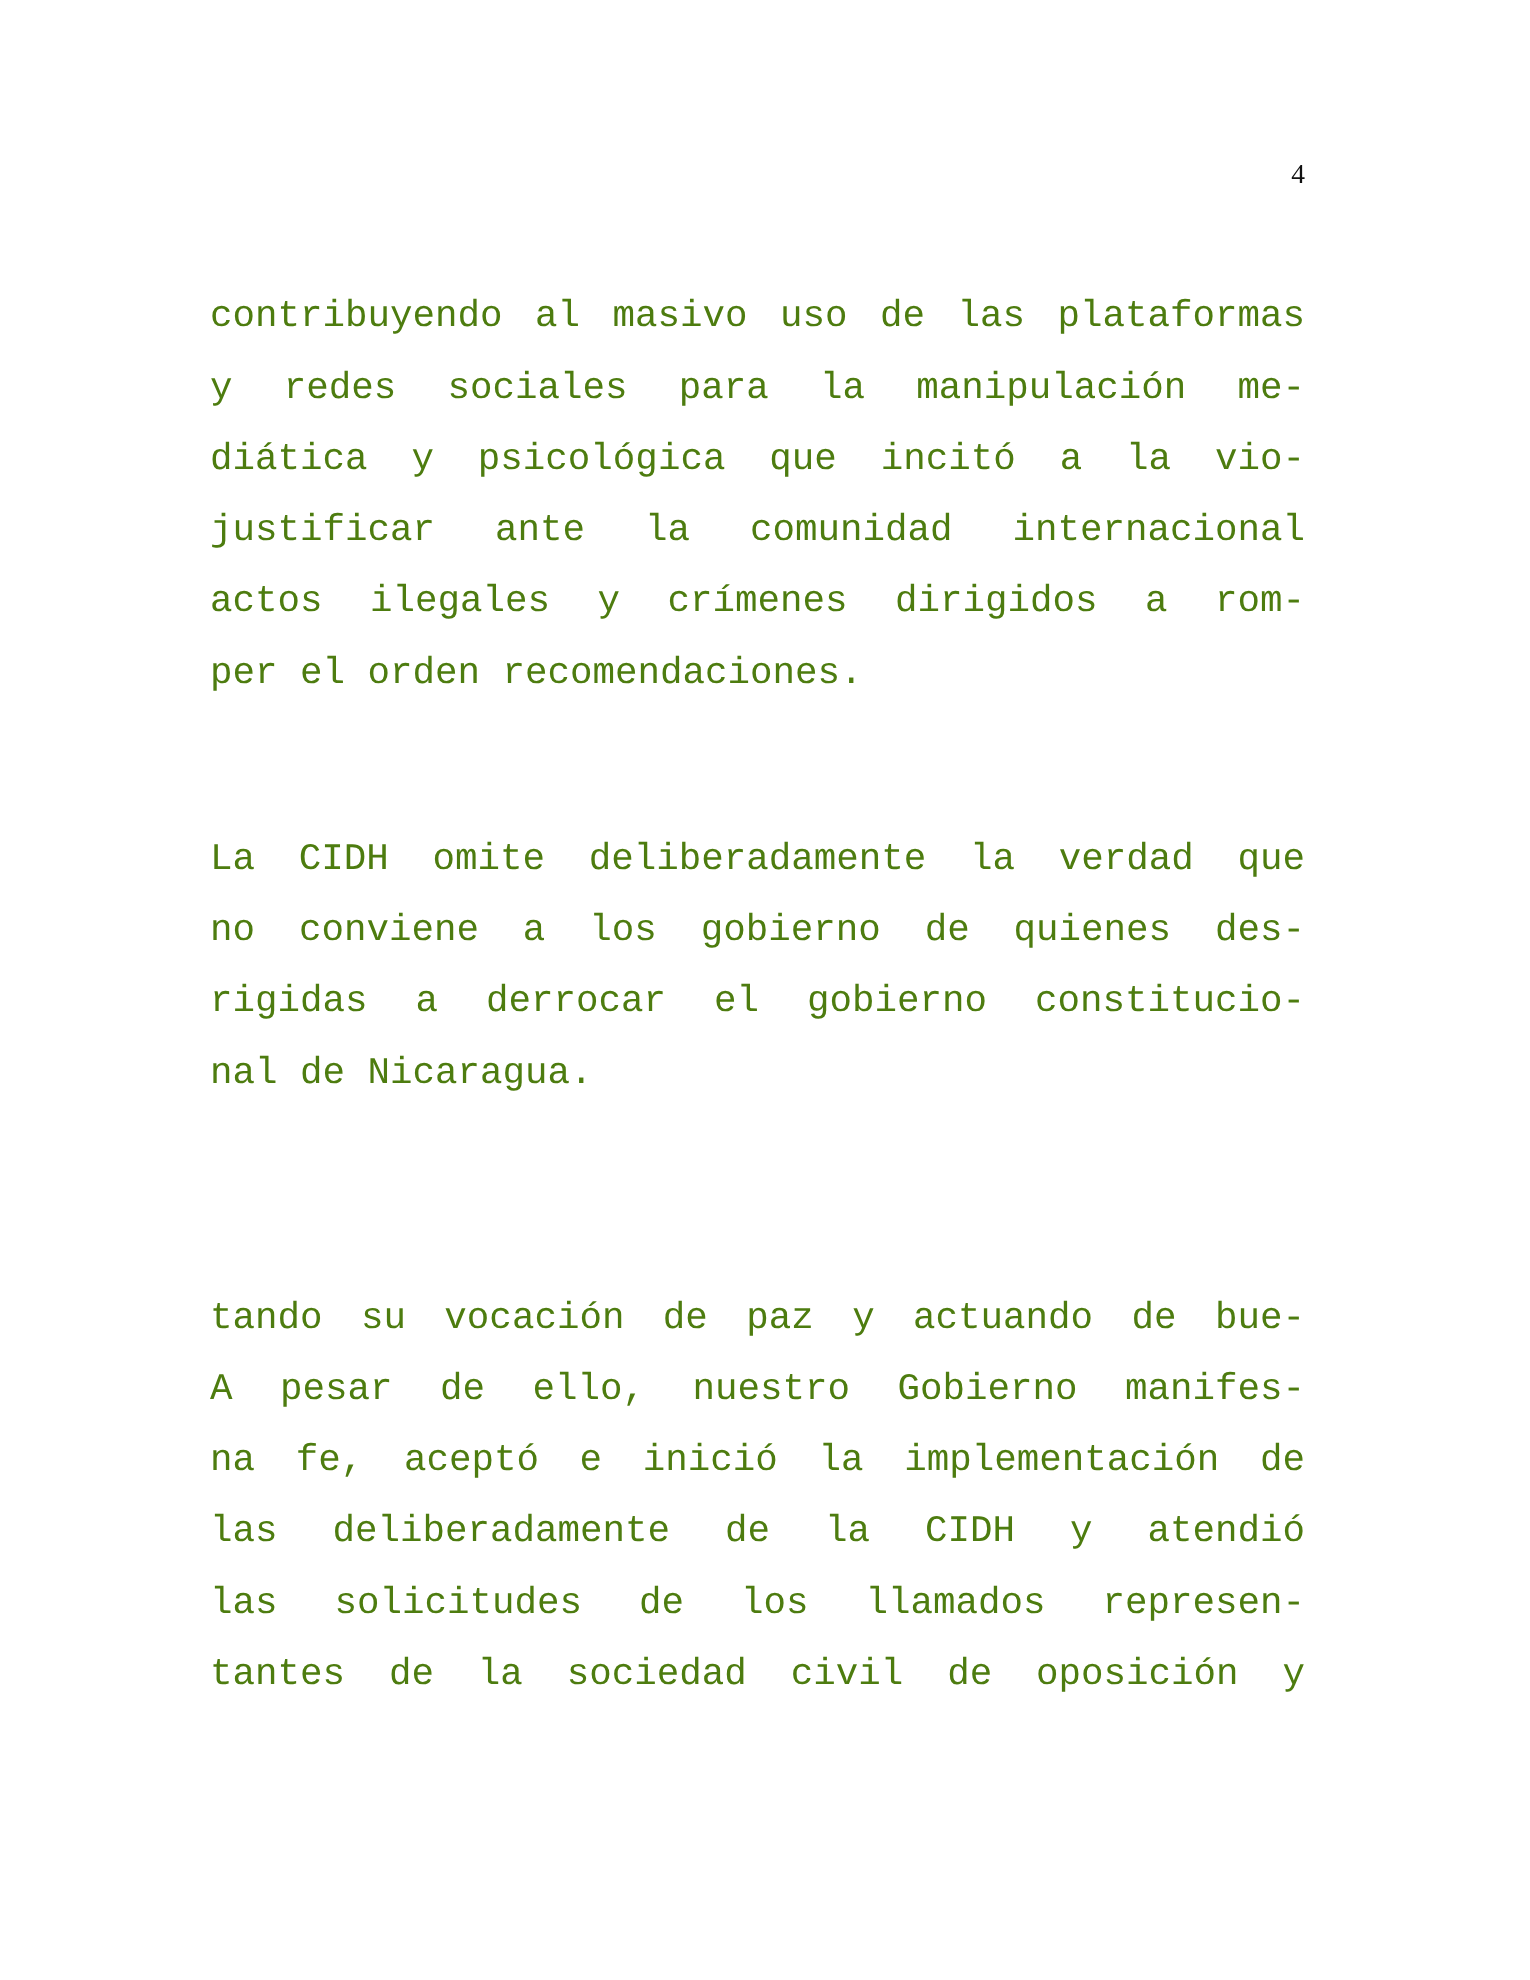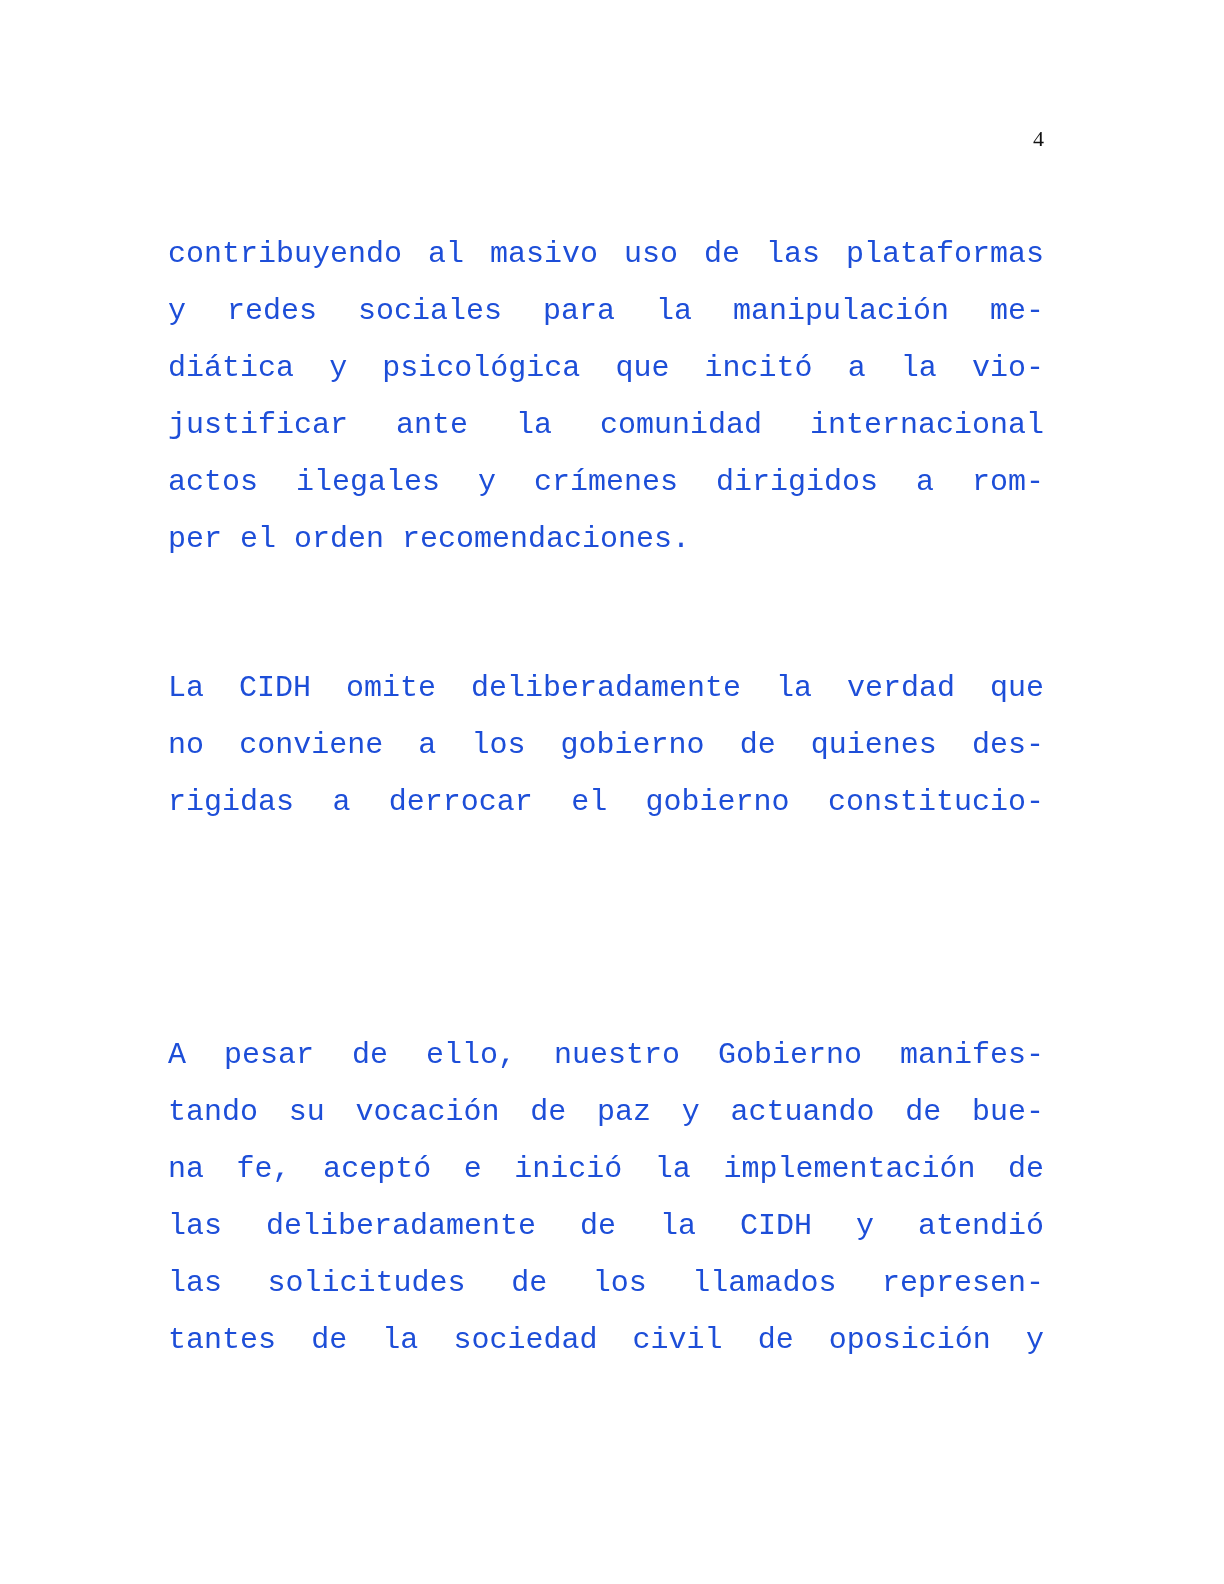--- a/index.html
+++ b/index.html
@@ -6,21 +6,21 @@
   body { width: 1224px; height: 1584px; position: relative; overflow: hidden; }
   .page-number {
     position: absolute; left: 1000px; top: 126px; width: 44px;
     text-align: right;
     font-family: "Liberation Serif", serif; font-size: 22px; color: #111;
   }
   .paragraph { position: absolute; left: 168px; width: 876px; }
   .line {
     font-family: "Liberation Mono", monospace;
     font-size: 30px; line-height: 57px; height: 57px;
-    color: #1d4ed8; white-space: nowrap;
+    color: #4d7c0f; white-space: nowrap;
     text-align: justify; text-align-last: justify;
     letter-spacing: 0px;
   }
   .line.last { text-align-last: left; }
   #p1 { top: 226px; }
   #p2 { top: 660px; }
   #p3 { top: 1027px; }
 </style>
 </head>
 <body>
@@ -33,22 +33,23 @@
   <div class="line">diática y psicológica que incitó a la vio-</div>
   <div class="line">justificar ante la comunidad internacional</div>
   <div class="line">actos ilegales y crímenes dirigidos a rom-</div>
   <div class="line last">per el orden recomendaciones.</div>
 </div>
 
 <div class="paragraph" id="p2">
   <div class="line">La CIDH omite deliberadamente la verdad que</div>
   <div class="line">no conviene a los gobierno de quienes des-</div>
   <div class="line">rigidas a derrocar el gobierno constitucio-</div>
+  <div class="line last">nal de Nicaragua.</div>
 </div>
 
 <div class="paragraph" id="p3">
+  <div class="line">tando su vocación de paz y actuando de bue-</div>
   <div class="line">A pesar de ello, nuestro Gobierno manifes-</div>
-  <div class="line">tando su vocación de paz y actuando de bue-</div>
   <div class="line">na fe, aceptó e inició la implementación de</div>
   <div class="line">las deliberadamente de la CIDH y atendió</div>
   <div class="line">las solicitudes de los llamados represen-</div>
   <div class="line">tantes de la sociedad civil de oposición y</div>
 </div>
 
 </body></html>

